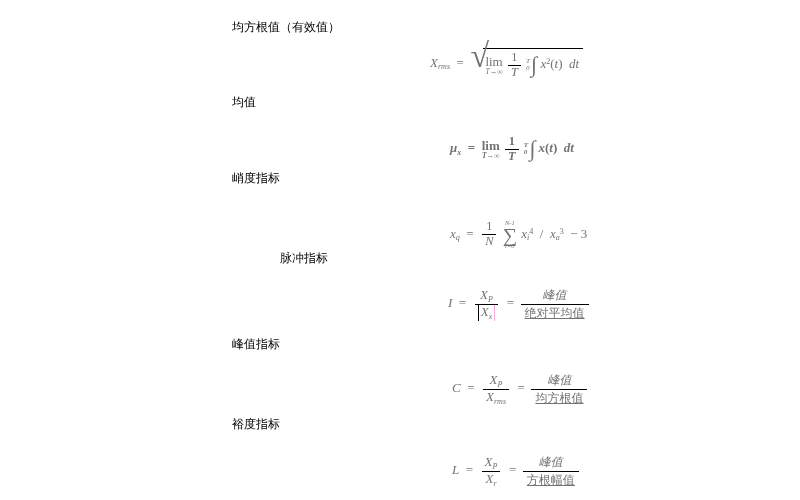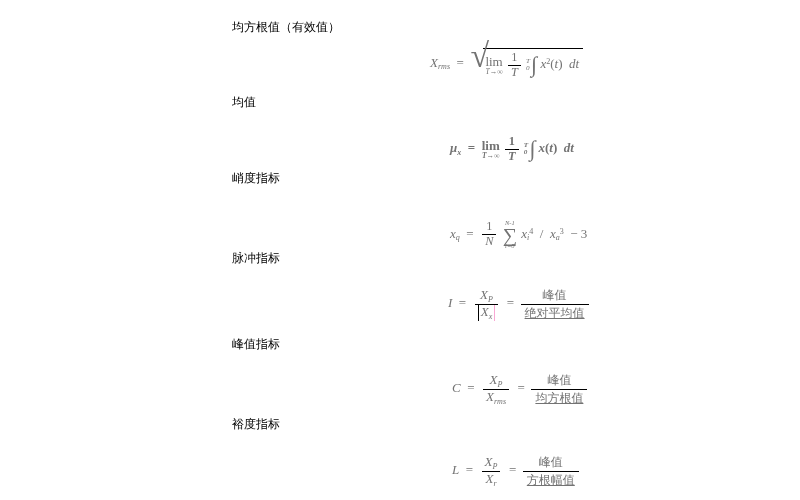--- a/index.html
+++ b/index.html
@@ -138,20 +138,21 @@
     vertical-align: middle;
     text-align: center;
     font-family: "Liberation Sans", sans-serif;
     font-size: 12px;
     line-height: 1.25;
   }
   .cnfrac > .num {
     display: block;
     padding: 0 4px 1px 4px;
     border-bottom: 1px solid #000;
+    font-style: italic;
   }
   .cnfrac > .den {
     display: block;
     padding: 1px 4px 0 4px;
     text-decoration: underline;
   }
   .abs {
     display: inline-block;
     border-left: 1px solid #000;
     border-right: 1px solid #f9a8d4;
@@ -217,21 +218,21 @@
       <span class="sum-hi">N-1</span>
       <span class="sum-sym">∑</span>
       <span class="sum-lo">i=0</span>
     </span>
     <span class="mi">x</span><span class="sub">i</span><span class="sup">4</span>
     <span class="op">&nbsp;/&nbsp;</span>
     <span class="mi">x</span><span class="sub">a</span><span class="sup">3</span>
     <span class="op">&nbsp;− 3</span>
   </div>
 
-  <div class="label" style="top:251px;">脉冲指标</div>
+  <div class="label" style="top:251px;margin-left:48px;">脉冲指标</div>
 
   <div class="formula" style="top:288px; left:448px; font-size:13px;">
     <span class="mi">I</span>
     <span class="op">&nbsp;=&nbsp;</span>
     <span class="frac">
       <span class="num"><span class="mi">X</span><span class="sub">P</span></span>
       <span class="den"><span class="abs"><span class="mi">X</span><span class="sub">x</span></span></span>
     </span>
     <span class="op">&nbsp;=&nbsp;</span>
     <span class="cnfrac">

